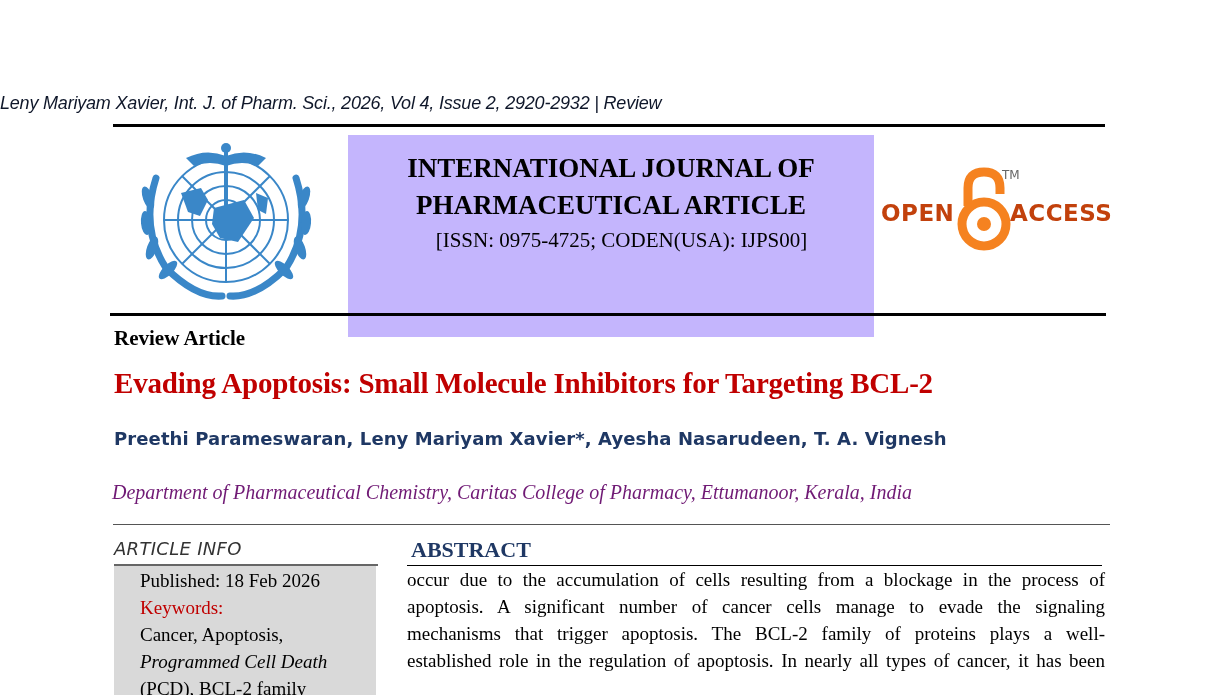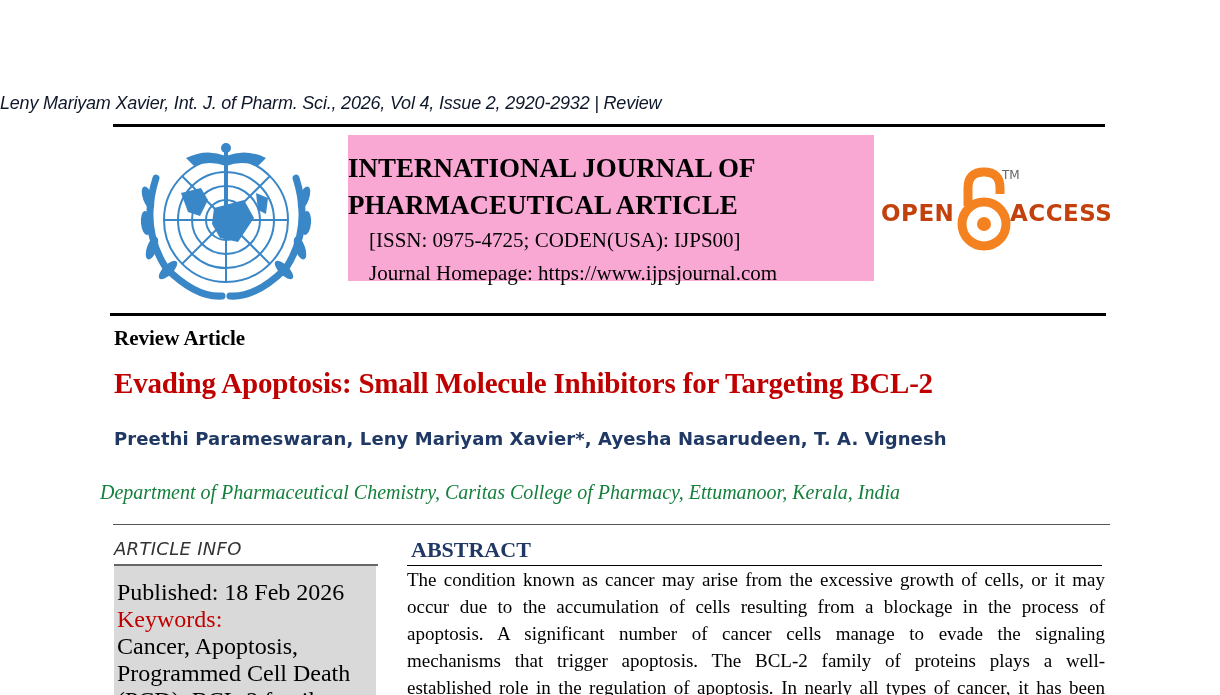--- a/index.html
+++ b/index.html
@@ -1,34 +1,34 @@
 <!DOCTYPE html>
 <html><head>
 <meta charset="utf-8">
 <style>
   html, body { margin: 0; padding: 0; background: #ffffff; }
   body { width: 1220px; height: 695px; position: relative; overflow: hidden; font-family: "Liberation Serif", serif; color: #000; }
   .abs { position: absolute; }
   .running-head { left: 0; width: 1110px; top: 73px; text-align: left; font-family: "Liberation Sans", sans-serif; font-style: italic; font-size: 18px; color: #0f172a; letter-spacing: -0.2px; margin-top: 20px; }
   .rule-thick { height: 3px; background: #000; }
   .logo-left { left: 126px; top: 138px; width: 200px; height: 168px; }
-  .journal-box { left: 348px; top: 135px; width: 526px; height: 146px; background: #f9a8d4; }
+  .journal-box { left: 348px; top: 135px; width: 526px; height: 202px; background: #c4b5fd; text-align: center; }
   .journal-name { font-family: "Liberation Serif", serif; font-weight: bold; font-size: 27px; line-height: 37px; margin-top: 15px; color: #000; }
   .journal-issn, .journal-home { font-size: 21px; line-height: 33px; color: #000; padding-left: 21px; }
   .oa-logo { left: 878px; top: 162px; width: 232px; height: 95px; }
   .oa-text { position: absolute; top: 38px; font-family: "DejaVu Sans", sans-serif; font-weight: bold; font-size: 23px; color: #c2410c; letter-spacing: 0.5px; }
   .article-type { left: 114px; top: 326px; font-weight: bold; font-size: 21px; }
   .title { left: 114px; top: 367px; font-weight: bold; font-size: 29px; color: #c00000; letter-spacing: -0.2px; }
   .authors { left: 114px; top: 428px; font-family: "DejaVu Sans", sans-serif; font-weight: bold; font-size: 18px; color: #1f3864; letter-spacing: 0.1px; }
-  .affiliation { left: 100px; top: 481px; font-style: italic; font-size: 20px; color: #15803d; }
+  .affiliation { left: 112px; top: 481px; font-style: italic; font-size: 20px; color: #701a75; }
   .rule-gray { left: 113px; top: 524px; width: 997px; height: 1px; background: #555; }
   .ai-heading { left: 114px; top: 538px; font-family: "DejaVu Sans", sans-serif; font-size: 18px; color: #333; letter-spacing: 0.3px; font-weight: 300; font-style: italic; }
   .ai-rule { left: 114px; top: 564px; width: 264px; height: 2px; background: #666; }
   .ai-box { left: 114px; top: 566px; width: 262px; height: 140px; background: #d9d9d9; }
-  .ai-line { position: absolute; left: 3px; font-size: 24px; color: #000; line-height: 27px; margin-top: 12px; }
+  .ai-line { position: absolute; left: 26px; font-size: 19px; color: #000; line-height: 27px; }
   .ai-kw { color: #c00000; }
   .abs-heading { left: 411px; top: 537px; font-weight: bold; font-size: 22px; color: #1f3864; }
   .abs-rule { left: 407px; top: 565px; width: 695px; height: 1px; background: #000; }
   .abs-body { left: 407px; top: 566px; width: 698px; font-size: 19px; line-height: 27px; text-align: justify; color: #000; }
   .abs-body p { margin: 0; }
 </style>
 </head>
 <body>
 
 <div class="abs running-head">Leny Mariyam Xavier, Int. J. of Pharm. Sci., 2026, Vol 4, Issue 2, 2920-2932 | Review</div>
@@ -71,21 +71,20 @@
     </g>
   </svg>
 </div>
 
 <div class="abs journal-box">
   <div class="journal-name">
     <div>INTERNATIONAL JOURNAL OF</div>
     <div>PHARMACEUTICAL ARTICLE</div>
   </div>
   <div class="journal-issn">[ISSN: 0975-4725; CODEN(USA): IJPS00]</div>
-  <div class="journal-home">Journal Homepage: https://www.ijpsjournal.com</div>
 </div>
 
 <div class="abs oa-logo">
   <span class="oa-text" style="left:3px;">OPEN</span>
   <svg class="abs" style="left:76px; top:2px;" width="60" height="90" viewBox="0 0 60 90">
     <path d="M14 42 V24 Q14 8 30 8 Q46 8 46 24 V30" fill="none" stroke="#f58220" stroke-width="9"></path>
     <circle cx="30" cy="60" r="22" fill="none" stroke="#f58220" stroke-width="9"></circle>
     <circle cx="30" cy="60" r="7" fill="#f58220"></circle>
   </svg>
   <span class="abs" style="left:124px; top:6px; font-family:'DejaVu Sans',sans-serif; font-size:12px; color:#666;">TM</span>
@@ -99,25 +98,24 @@
 <div class="abs authors">Preethi Parameswaran, Leny Mariyam Xavier*, Ayesha Nasarudeen, T. A. Vignesh</div>
 <div class="abs affiliation">Department of Pharmaceutical Chemistry, Caritas College of Pharmacy, Ettumanoor, Kerala, India</div>
 <div class="abs rule-gray"></div>
 
 <div class="abs ai-heading">ARTICLE INFO</div>
 <div class="abs ai-rule"></div>
 <div class="abs ai-box">
   <div class="ai-line" style="top:1px;">Published:  18 Feb 2026</div>
   <div class="ai-line ai-kw" style="top:28px;">Keywords:</div>
   <div class="ai-line" style="top:55px;">Cancer, Apoptosis,</div>
-  <div class="ai-line" style="top:82px;">Programmed Cell Death</div>
+  <div class="ai-line" style="top:82px;font-style:italic;">Programmed Cell Death</div>
   <div class="ai-line" style="top:109px;">(PCD), BCL-2 family</div>
 </div>
 
 <div class="abs abs-heading">ABSTRACT</div>
 <div class="abs abs-rule"></div>
 <div class="abs abs-body">
-  <p style="text-align-last:justify;">The condition known as cancer may arise from the excessive growth of cells, or it may</p>
   <p style="text-align-last:justify;">occur due to the accumulation of cells resulting from a blockage in the process of</p>
   <p style="text-align-last:justify;">apoptosis. A significant number of cancer cells manage to evade the signaling</p>
   <p style="text-align-last:justify;">mechanisms that trigger apoptosis. The BCL-2 family of proteins plays a well-</p>
   <p style="text-align-last:justify;">established role in the regulation of apoptosis. In nearly all types of cancer, it has been</p>
 </div>
 
 </body></html>

